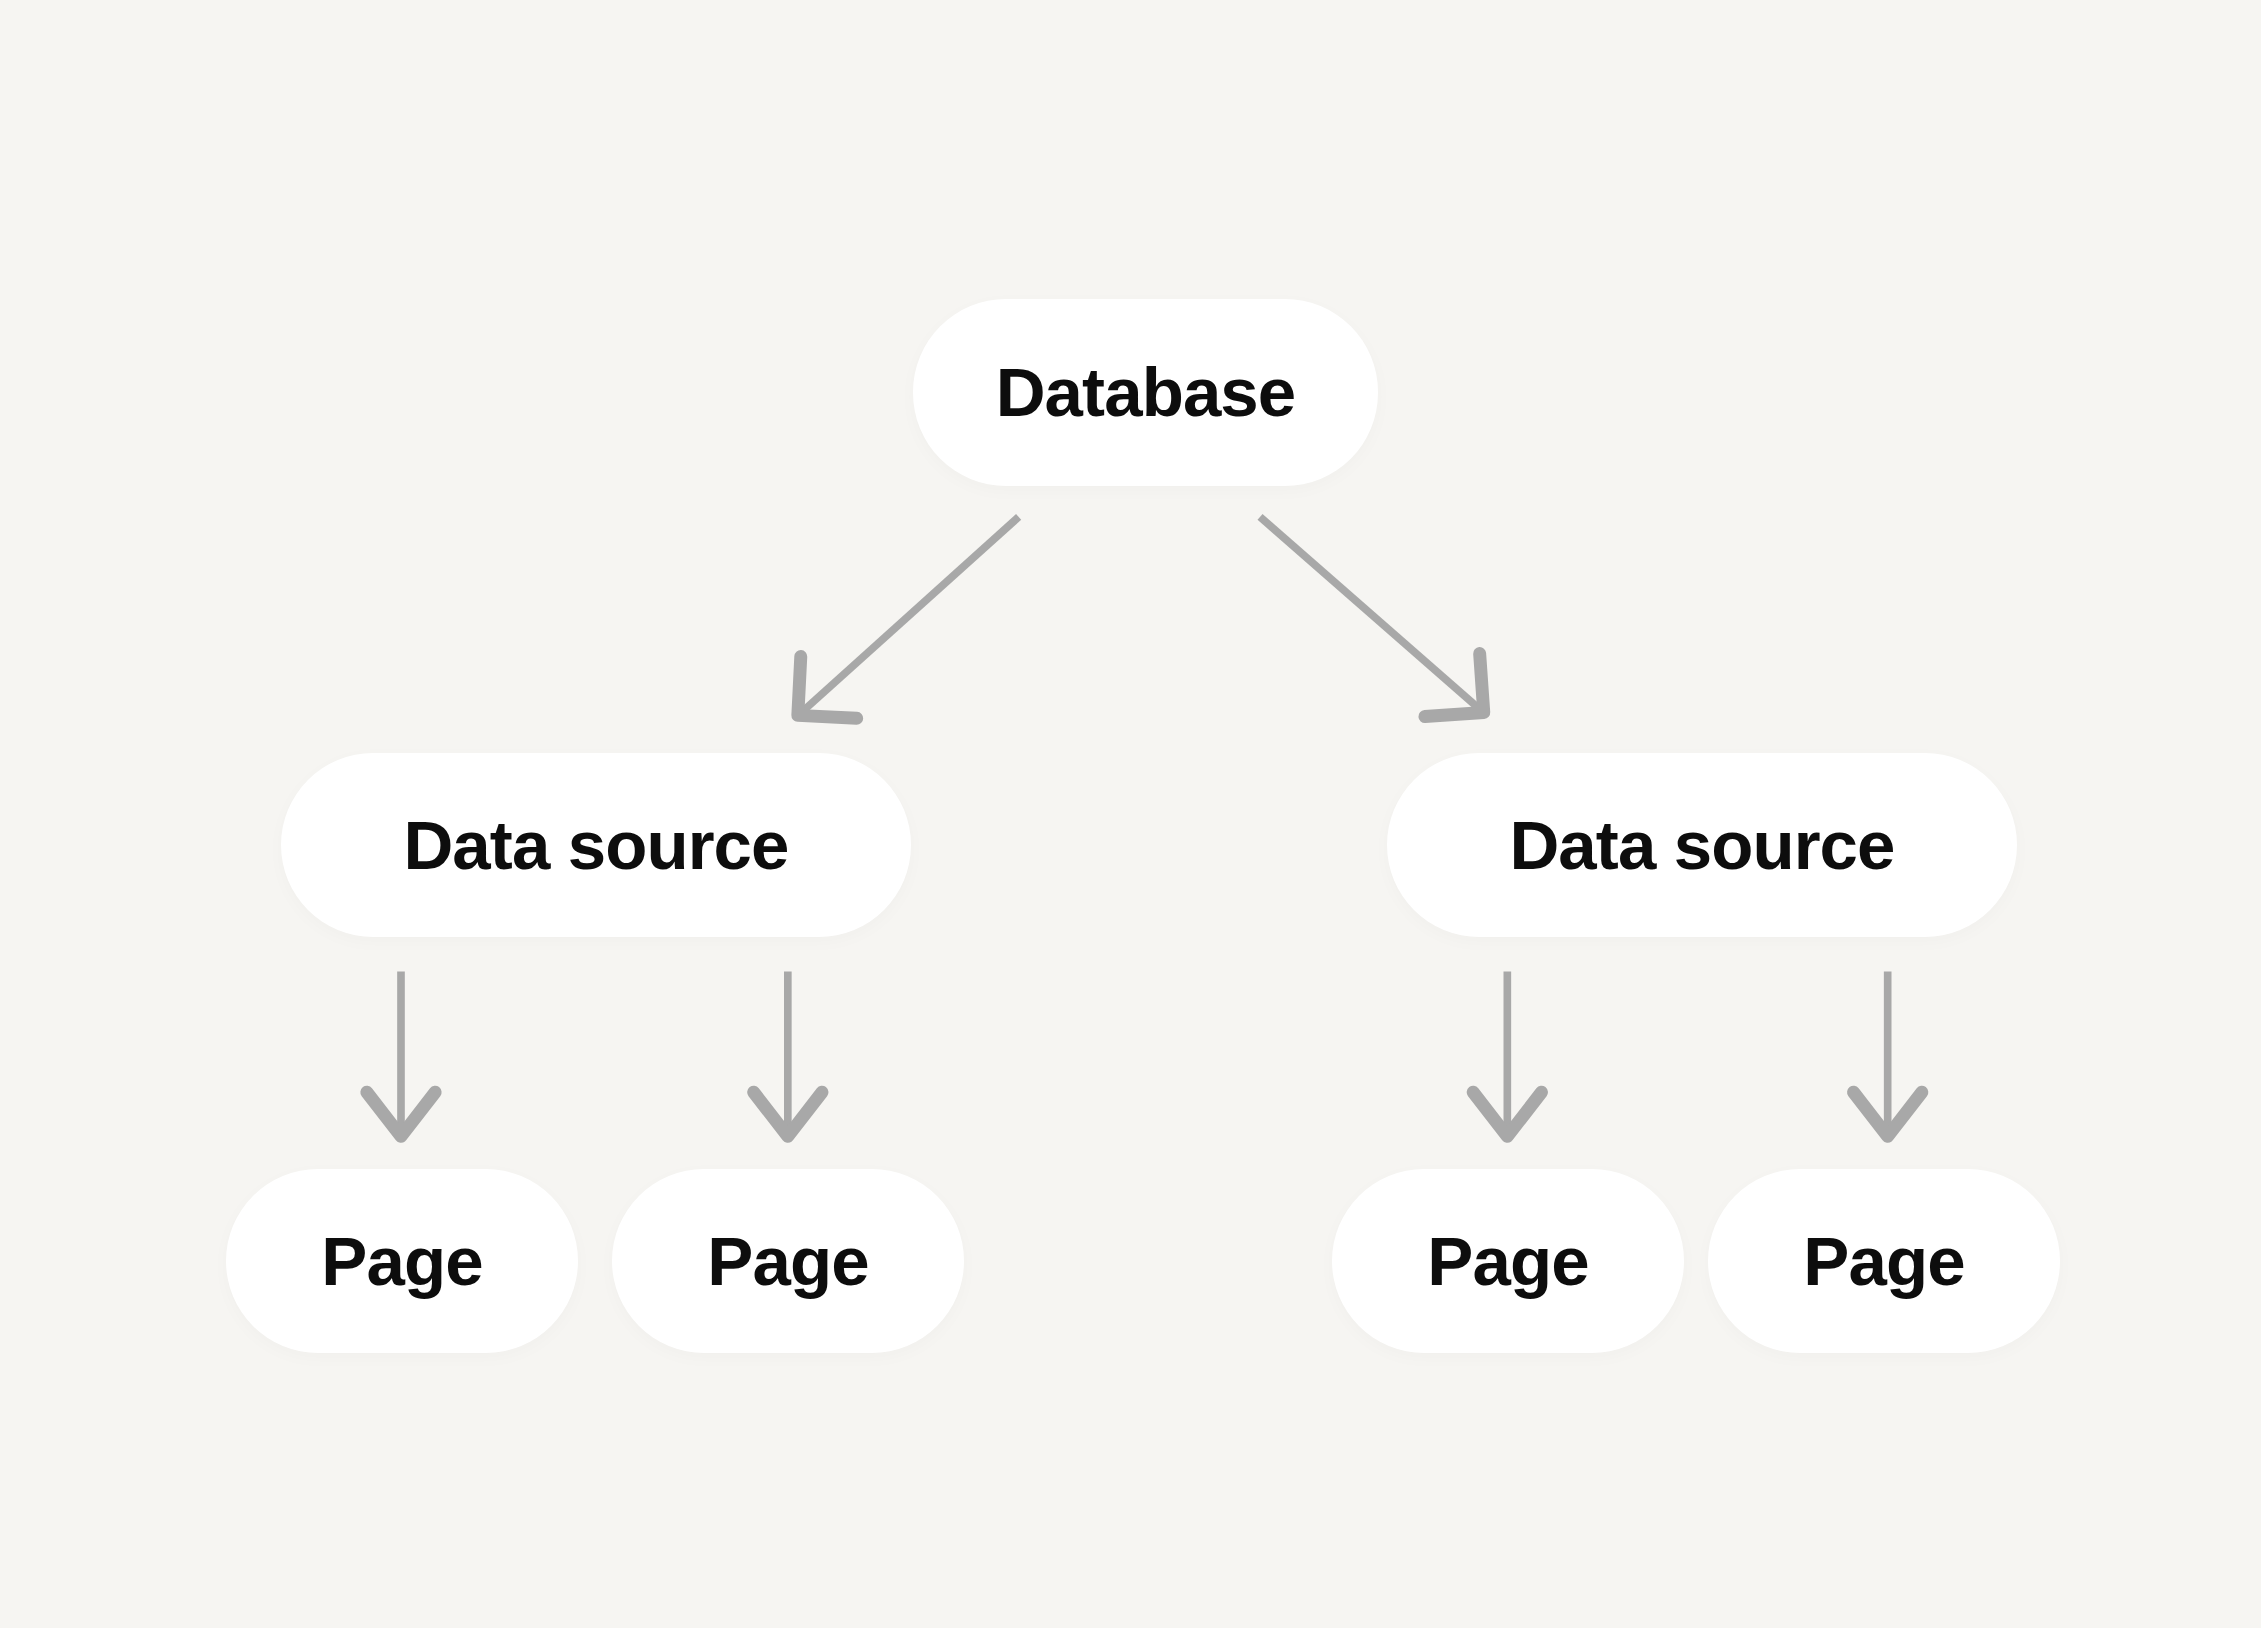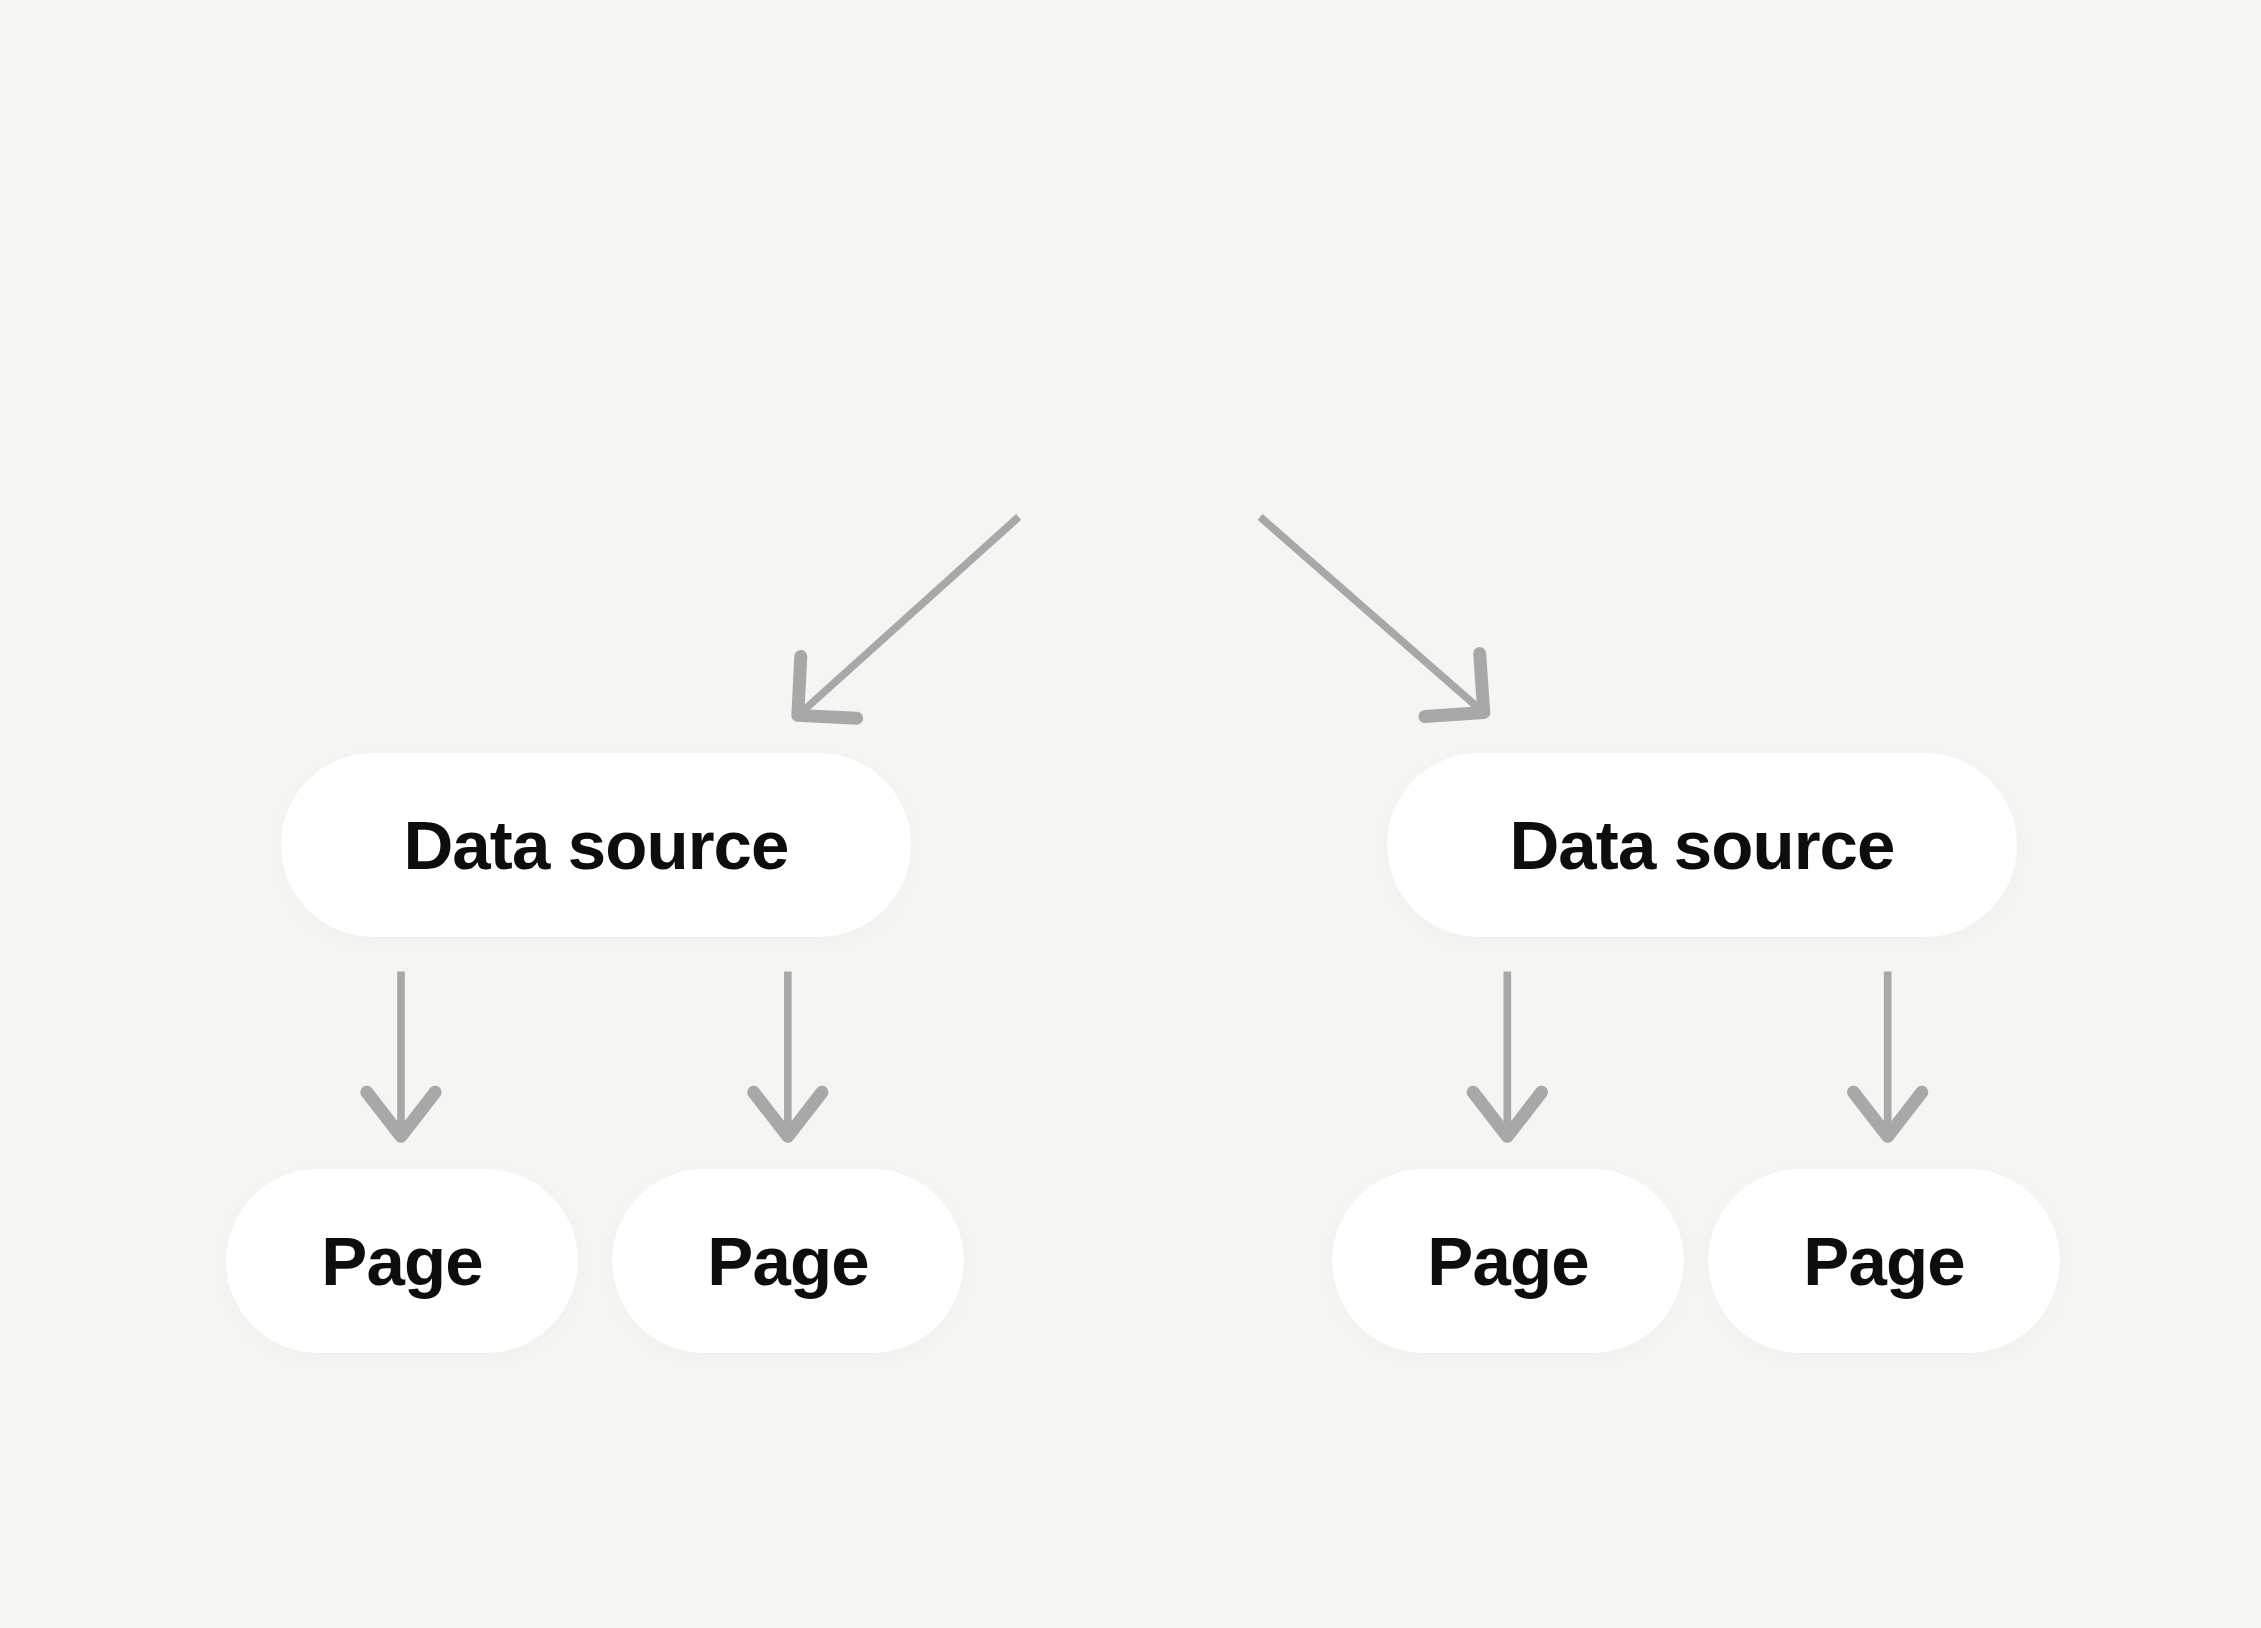--- a/index.html
+++ b/index.html
@@ -92,20 +92,23 @@
       <line class="arrow-shaft" x1="2560" y1="1650" x2="2560" y2="1925"></line>
       <polyline class="arrow-head" points="2502,1855 2560,1930 2618,1855"></polyline>
     </g>
 
     <g>
       <line class="arrow-shaft" x1="3206" y1="1650" x2="3206" y2="1925"></line>
       <polyline class="arrow-head" points="3148,1855 3206,1930 3264,1855"></polyline>
     </g>
   </svg>
 
+  <div class="node database">
+    <span class="label">Database</span>
+  </div>
 
   <div class="node ds-left">
     <span class="label">Data source</span>
   </div>
 
   <div class="node ds-right">
     <span class="label">Data source</span>
   </div>
 
   <div class="node page-l1">

